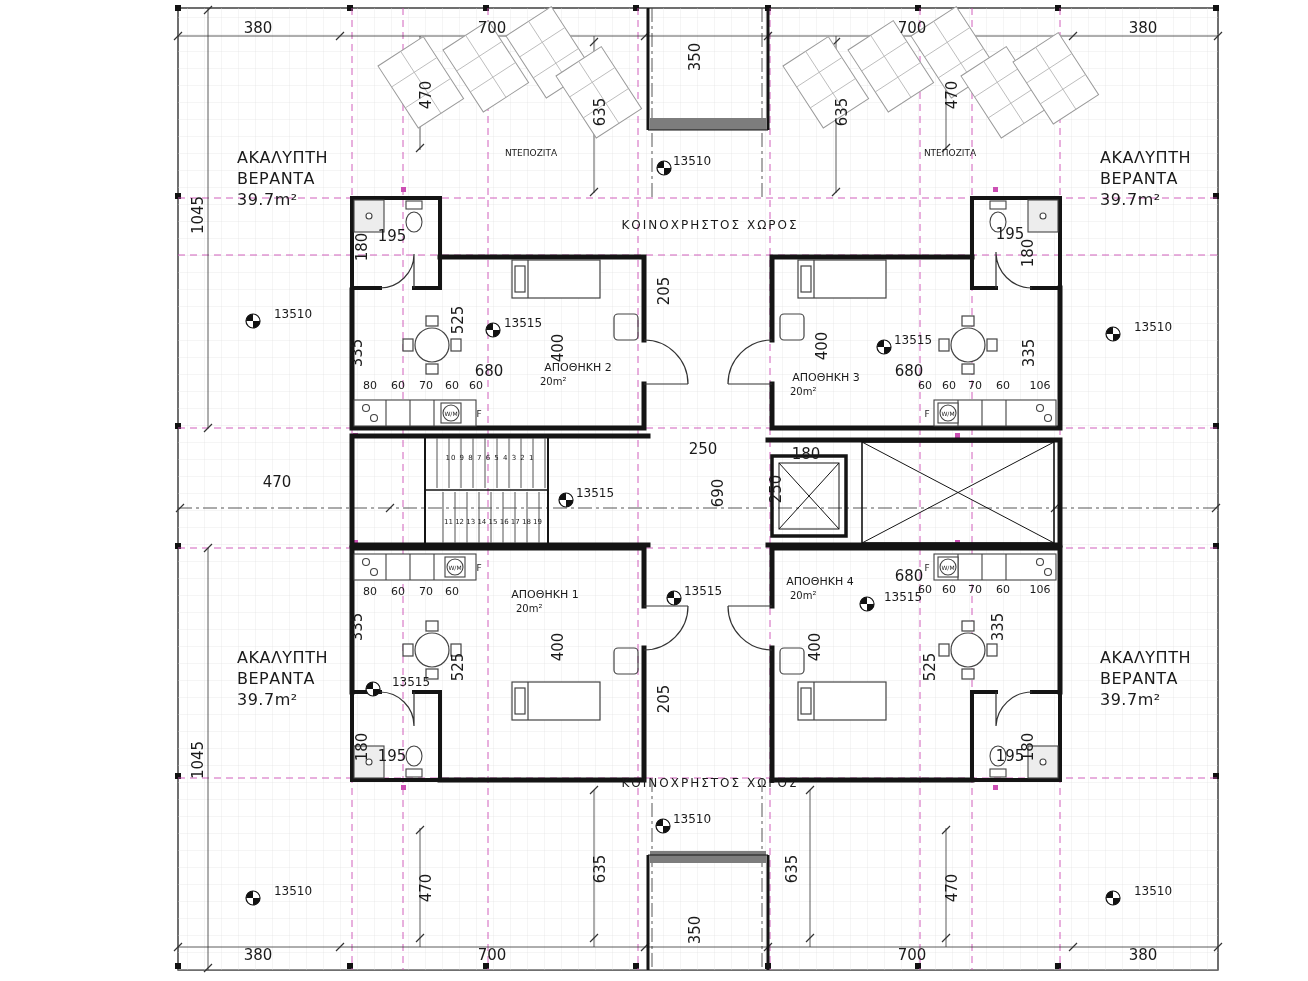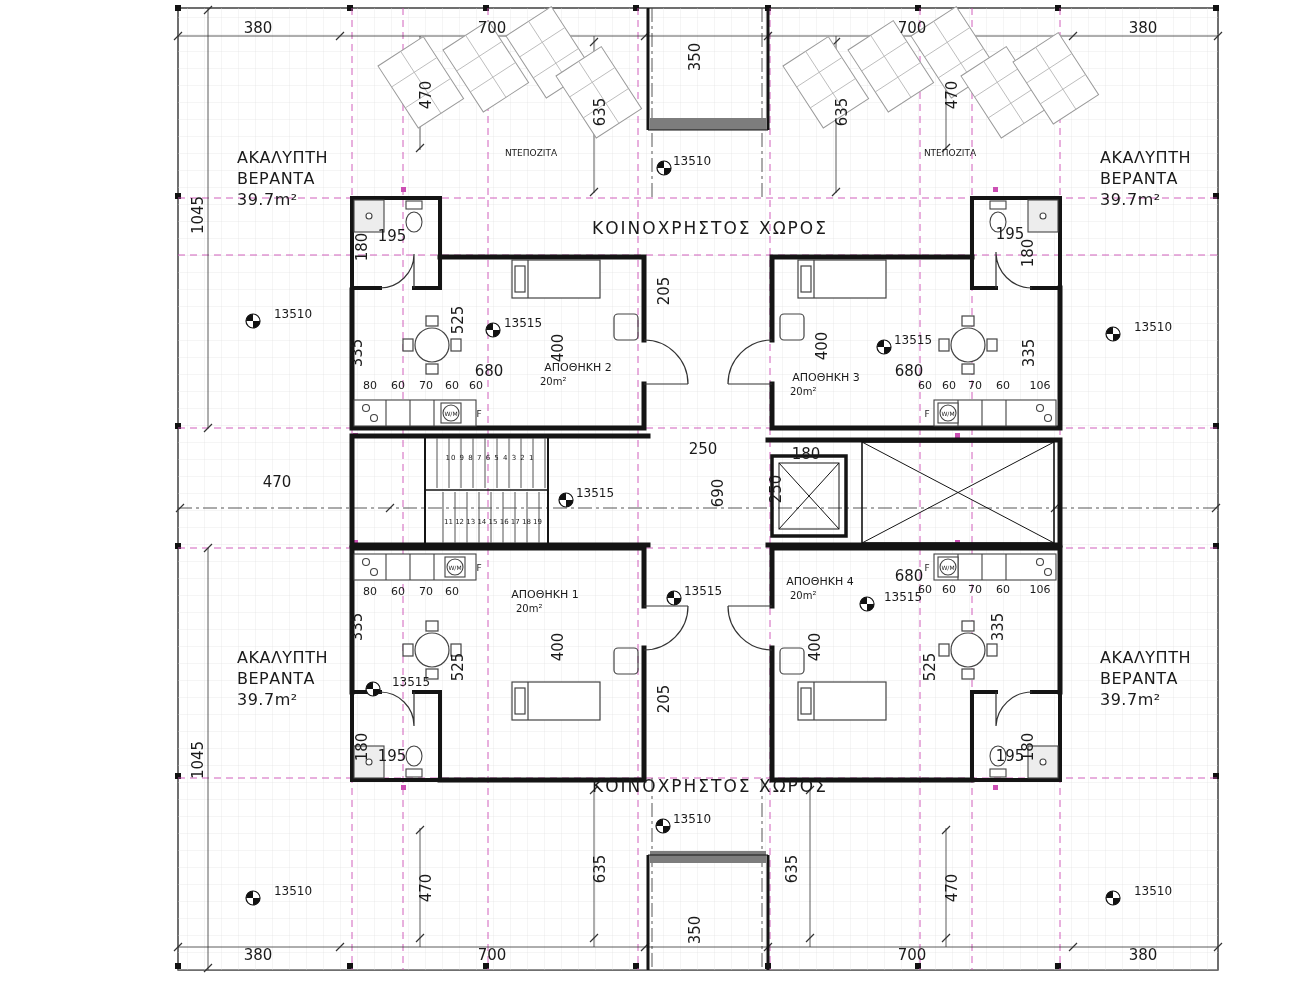--- a/index.html
+++ b/index.html
@@ -1,21 +1,21 @@
 <!DOCTYPE html>
 <html><head>
 <meta charset="utf-8">
 <style>
   html,body{margin:0;padding:0;background:#ffffff}
   .sheet{position:relative;width:1304px;height:981px;background:#fff;
          font-family:"DejaVu Sans",sans-serif;color:#1a1a1a;overflow:hidden}
   .sheet svg{position:absolute;left:0;top:0}
   svg text{fill:#1a1a1a;font-family:"DejaVu Sans",sans-serif}
   .overlay{position:absolute;font-size:16px;line-height:1.3;letter-spacing:.5px;white-space:nowrap}
-  .hall-label{position:absolute;transform:translateX(-50%);font-size:17px;letter-spacing:2px;white-space:nowrap}
+  .hall-label{position:absolute;transform:translateX(-50%);font-size:12px;letter-spacing:2px;white-space:nowrap}
 </style>
 </head>
 <body>
 
 <div class="sheet">
 <svg width="1308" height="981" viewBox="0 0 1308 981">
   <defs>
     <pattern id="tile" width="17" height="17" patternUnits="userSpaceOnUse">
       <path d="M17,0H0V17" fill="none" stroke="#dcdcdc" stroke-width="0.6"></path>
     </pattern>

